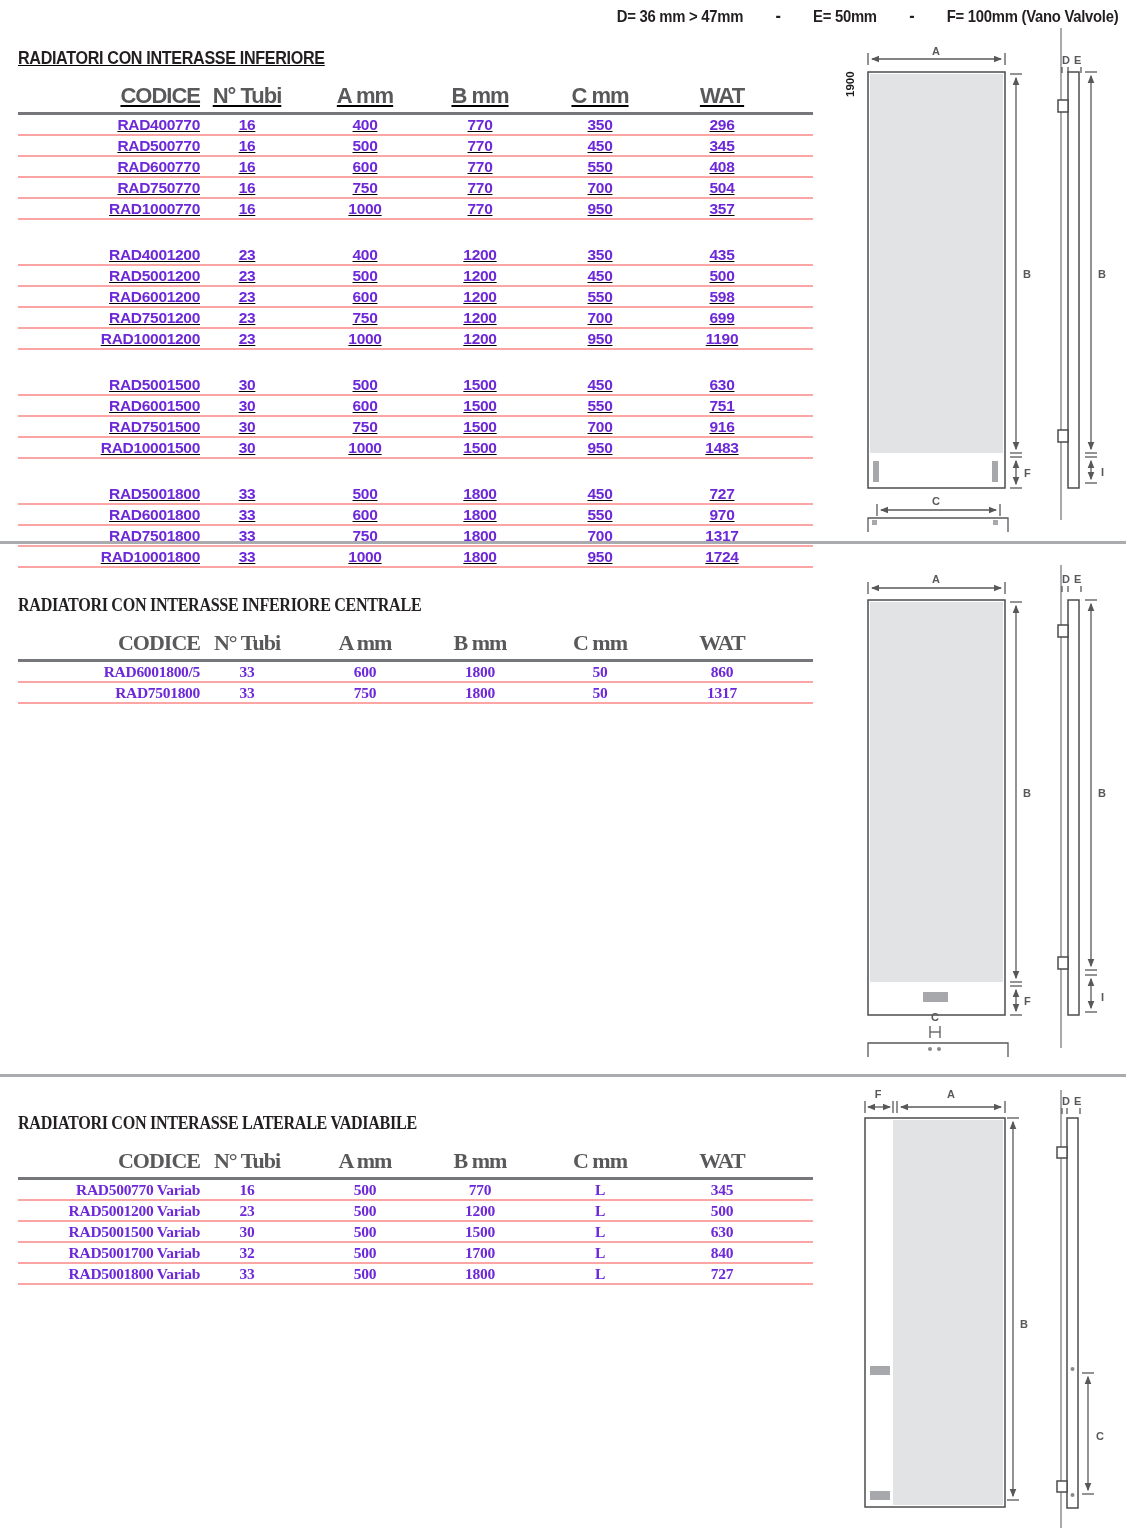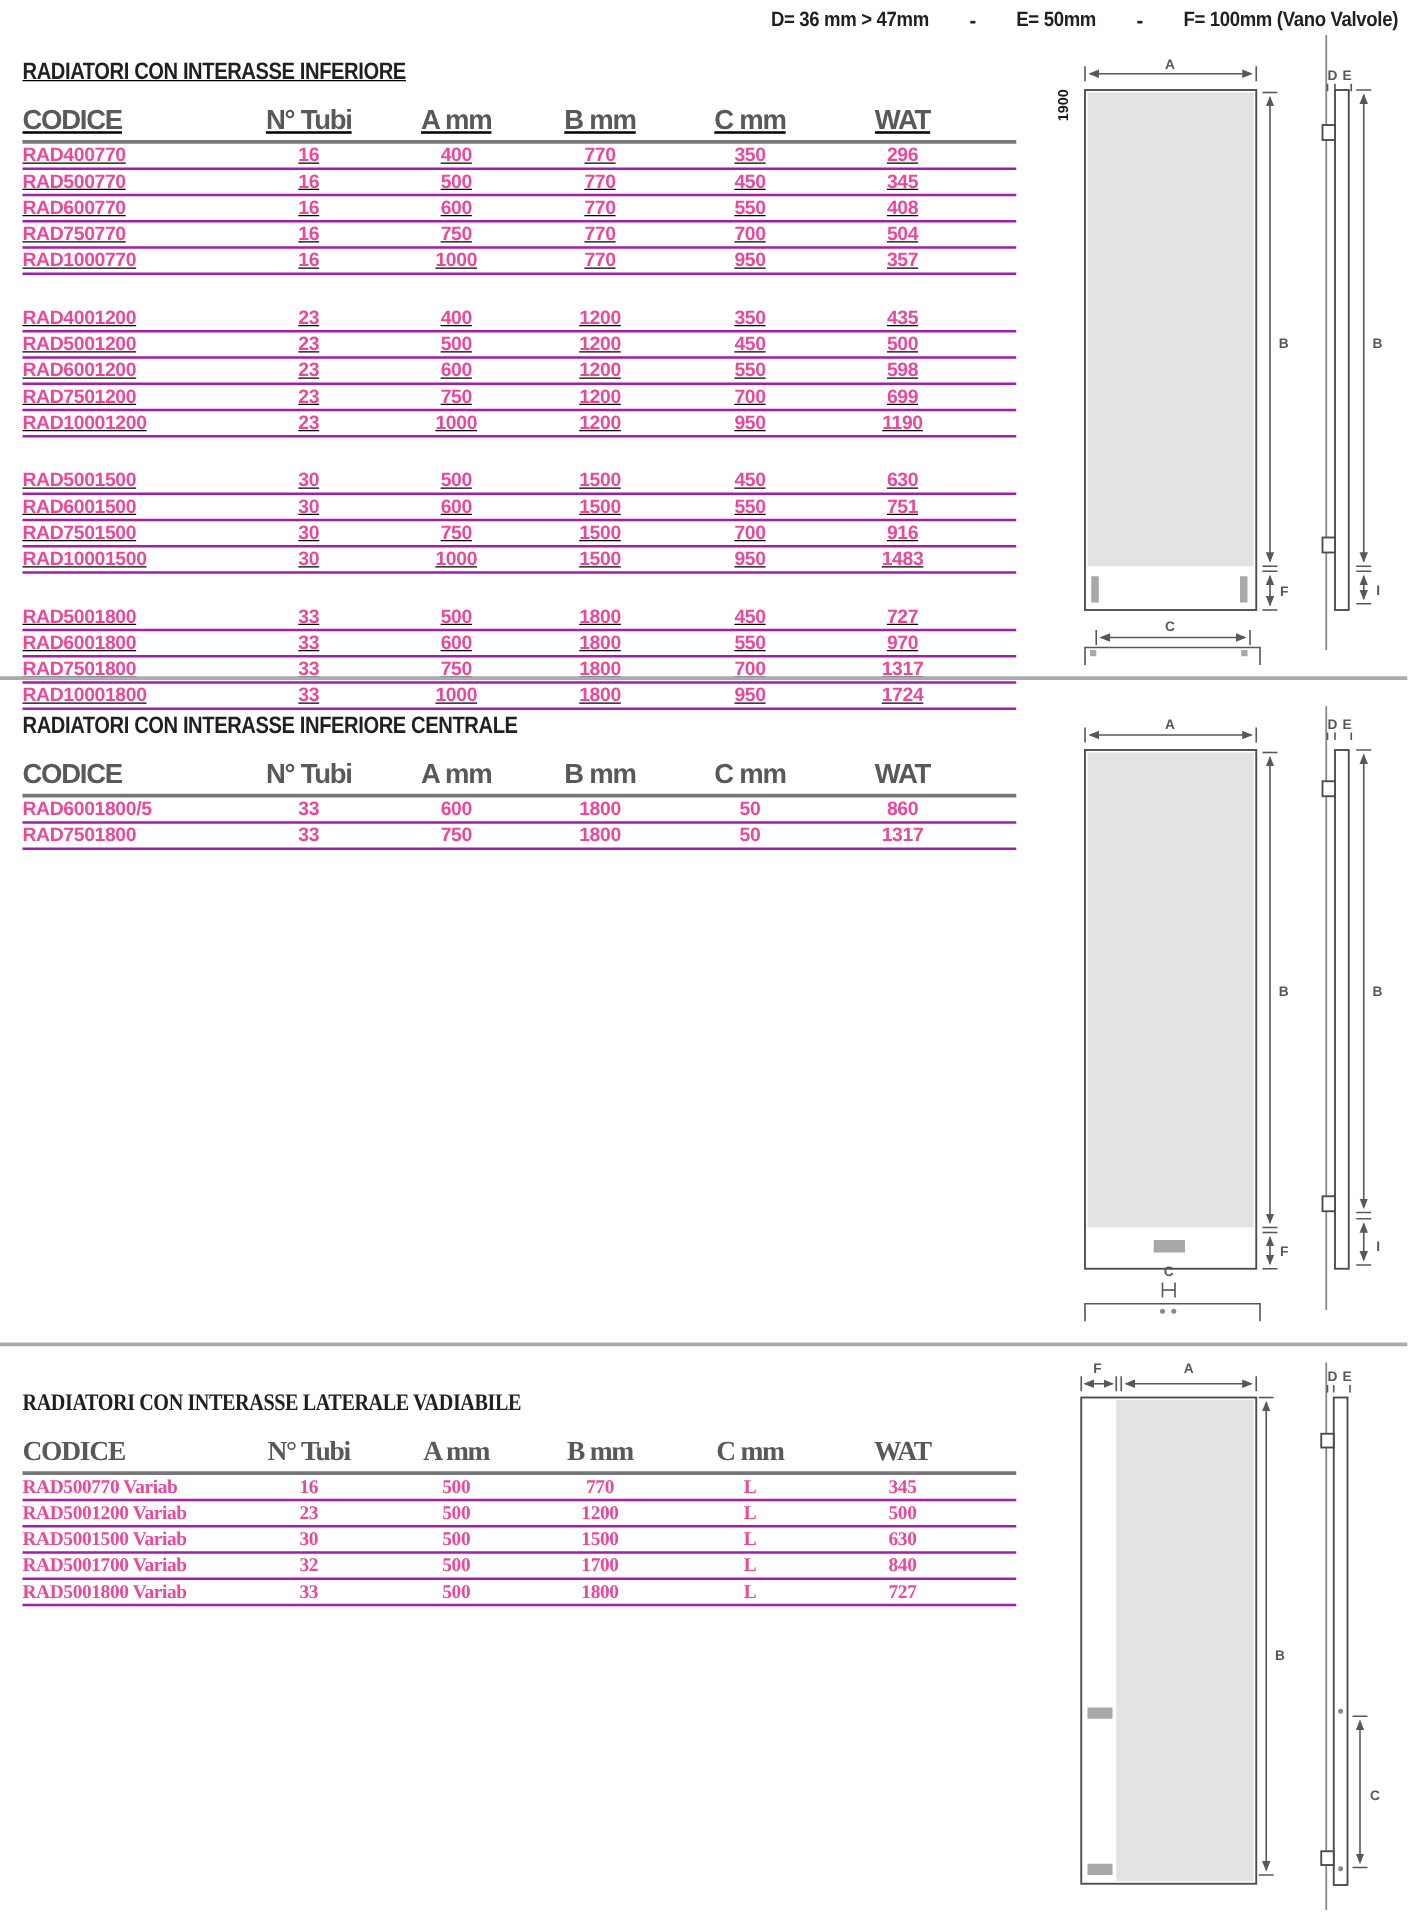--- a/index.html
+++ b/index.html
@@ -12,37 +12,37 @@
   
   .dims-note{
     position:absolute;top:6px;right:8px;display:flex;align-items:center;gap:36px;
     font-weight:bold;font-size:16.5px;color:#231f20;letter-spacing:-0.3px;
     transform:scaleX(0.9);transform-origin:100% 50%;white-space:nowrap;
   }
   .dims-note .dot{font-weight:900;font-size:18px;}
 
   
   .tbl{position:absolute;left:18px;width:795px;}
-  .s1{top:47px;text-decoration:underline;} .s2{top:570px;} .s3{top:1112px;font-family:Liberation Serif, serif;}
+  .s1{top:47px;text-decoration:underline;} .s2{top:594px;font-family:Liberation Serif, serif;} .s3{top:1112px;font-family:Liberation Serif, serif;}
   .tbl h2{
     margin:0 0 14px 0;font-size:19px;font-weight:bold;color:#231f20;
     letter-spacing:-0.4px;transform:scaleX(0.85);transform-origin:0 50%;white-space:nowrap;
   }
   .thead{
     display:grid;grid-template-columns:182px 94px 142px 88px 152px 137px;
     border-bottom:3px solid #76777a;padding-bottom:3px;
     color:#59595b;font-size:22px;font-weight:bold;letter-spacing:-1px;
   }
   .t-row{
     display:grid;grid-template-columns:182px 94px 142px 88px 152px 137px;
-    height:21px;box-sizing:border-box;border-bottom:2px solid #a21caf;
-    align-items:center;color:#ec4899;font-size:15.5px;font-weight:bold;letter-spacing:-0.3px;
+    height:21px;box-sizing:border-box;border-bottom:2px solid #fca5a5;
+    align-items:center;color:#6d28d9;font-size:15.5px;font-weight:bold;letter-spacing:-0.3px;
   }
   .t-cell{text-align:center;white-space:nowrap;}
-  .t-cell.c0{text-align:left;}
+  .t-cell.c0{text-align:right;}
   .t-cell.c5{padding-right:45px;text-align:center;}
   .row-group{margin-top:0;}
   .row-group + .row-group{margin-top:25px;}
 
   
   .sep-line{position:absolute;left:0;width:1126px;height:3px;background:#a9abae;}
 
   
   svg.diag{position:absolute;overflow:visible;}
   svg.diag text{font-family:"Liberation Sans", sans-serif;fill:#58585a;font-size:11px;font-weight:bold;}

